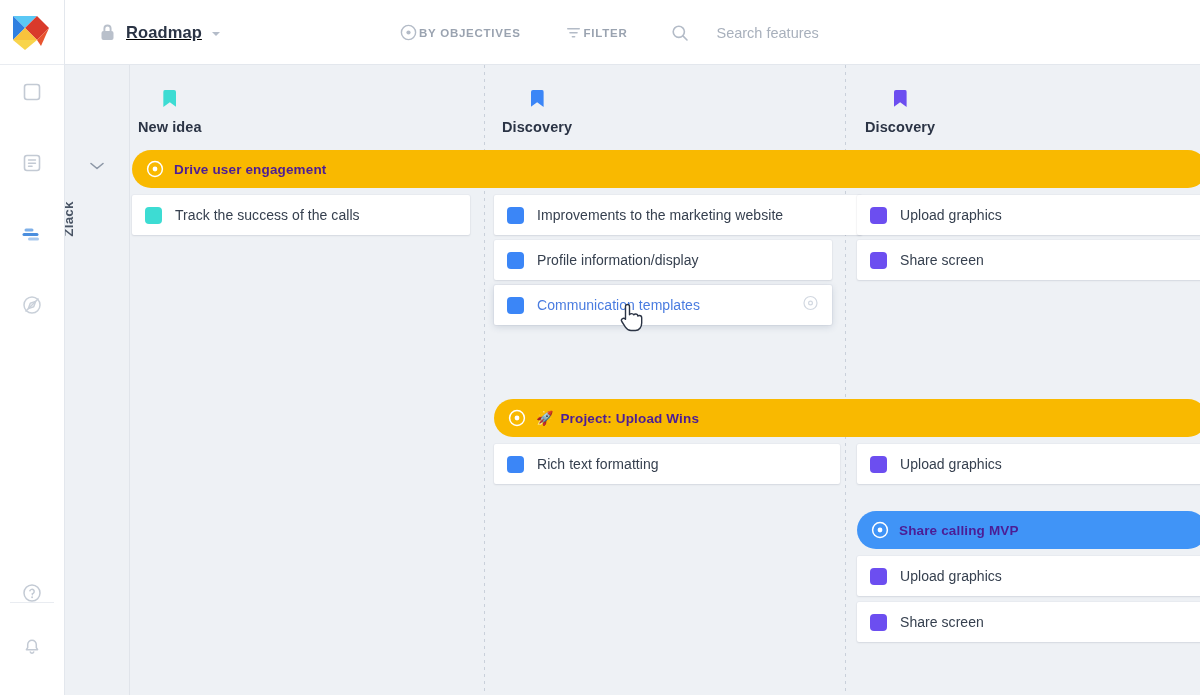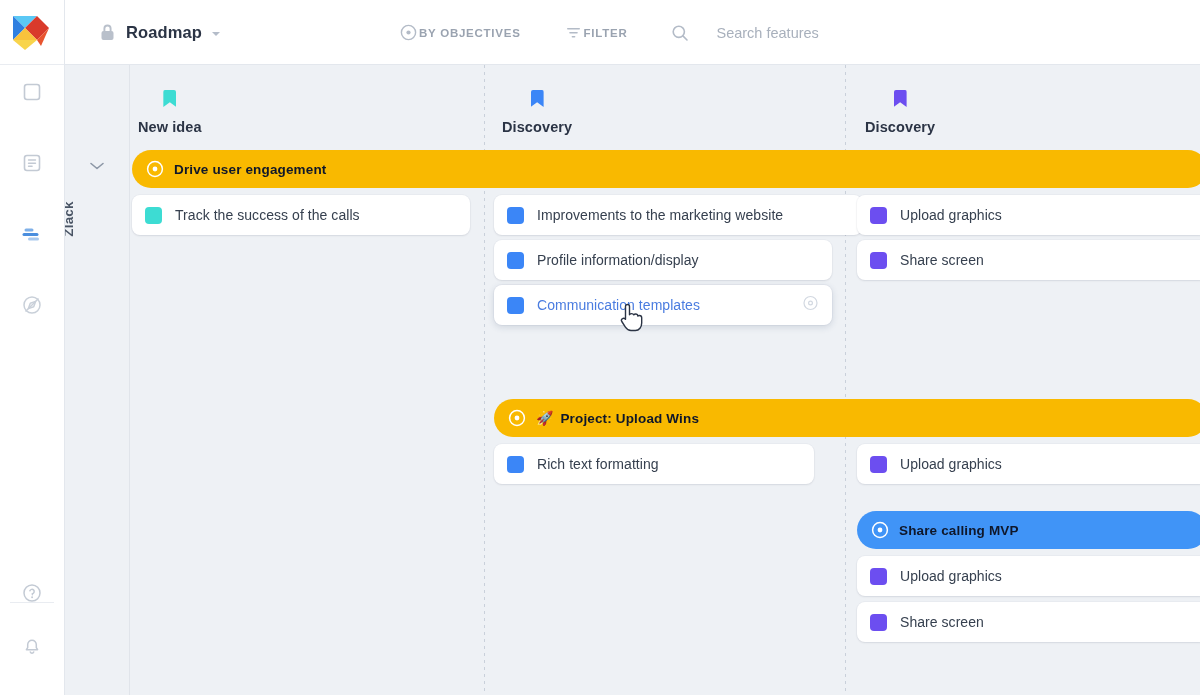--- a/index.html
+++ b/index.html
@@ -68,20 +68,21 @@
     width: 1135px; height: 65px;
     background: #ffffff;
     border-bottom: 1px solid #e3e7ed;
     z-index: 15;
   }
   .tb-title-group {
     position: absolute;
     left: 34px; top: 0; height: 65px;
     display: flex; align-items: center; gap: 10px;
     cursor: pointer;
+    text-decoration: underline;
   }
   .tb-title {
     font-size: 16.5px;
     font-weight: bold;
     color: #2b3445;
     letter-spacing: .1px;
   }
   .tb-caret {
     width: 0; height: 0;
     border-left: 4px solid transparent;
@@ -193,32 +194,32 @@
     padding-left: 14px;
     gap: 10px;
     cursor: pointer;
     z-index: 6;
   }
   .obj-yellow { background: #f9b900; }
   .obj-blue   { background: #4094f7; }
   .objective-label {
     font-size: 13.5px;
     font-weight: bold;
-    color: #0f172a;
+    color: #4c1d95;
     letter-spacing: .15px;
     white-space: nowrap;
   }
   .obj-emoji { font-size: 14px; margin-right: -3px; }
 
   
   .card {
     position: absolute;
     height: 40px;
     background: #ffffff;
-    border-radius: 8px;
+    border-radius: 2px;
     box-shadow: 0 1px 2px rgba(40,50,70,.10), 0 0 0 1px rgba(40,50,70,.025);
     display: flex; align-items: center;
     padding: 0 13px;
     gap: 13px;
     cursor: pointer;
     z-index: 5;
   }
   .card.hovered {
     box-shadow: 0 2px 7px rgba(40,60,100,.16), 0 0 0 1px rgba(40,60,100,.04);
     z-index: 8;
@@ -436,21 +437,21 @@
 
     <div class="objective-bar obj-yellow" style="left:429px; top:334px; width:713px;">
       <svg width="18" height="18" viewBox="0 0 18 18">
         <circle cx="9" cy="9" r="7.4" fill="none" stroke="#ffffff" stroke-width="1.5"></circle>
         <circle cx="9" cy="9" r="2.4" fill="#ffffff"></circle>
       </svg>
       <span class="obj-emoji">🚀</span>
       <span class="objective-label">Project: Upload Wins</span>
     </div>
 
-    <div class="card" style="left:429px; top:379px; width:320px;">
+    <div class="card" style="left:429px; top:379px; width:346px;">
       <span class="card-chip" style="background:#3b86f7"></span>
       <span class="card-label">Rich text formatting</span>
     </div>
 
     <div class="card" style="left:792px; top:379px; width:350px;">
       <span class="card-chip" style="background:#6c4ef0"></span>
       <span class="card-label">Upload graphics</span>
     </div>
 
     <div class="objective-bar obj-blue" style="left:792px; top:446px; width:350px;">

